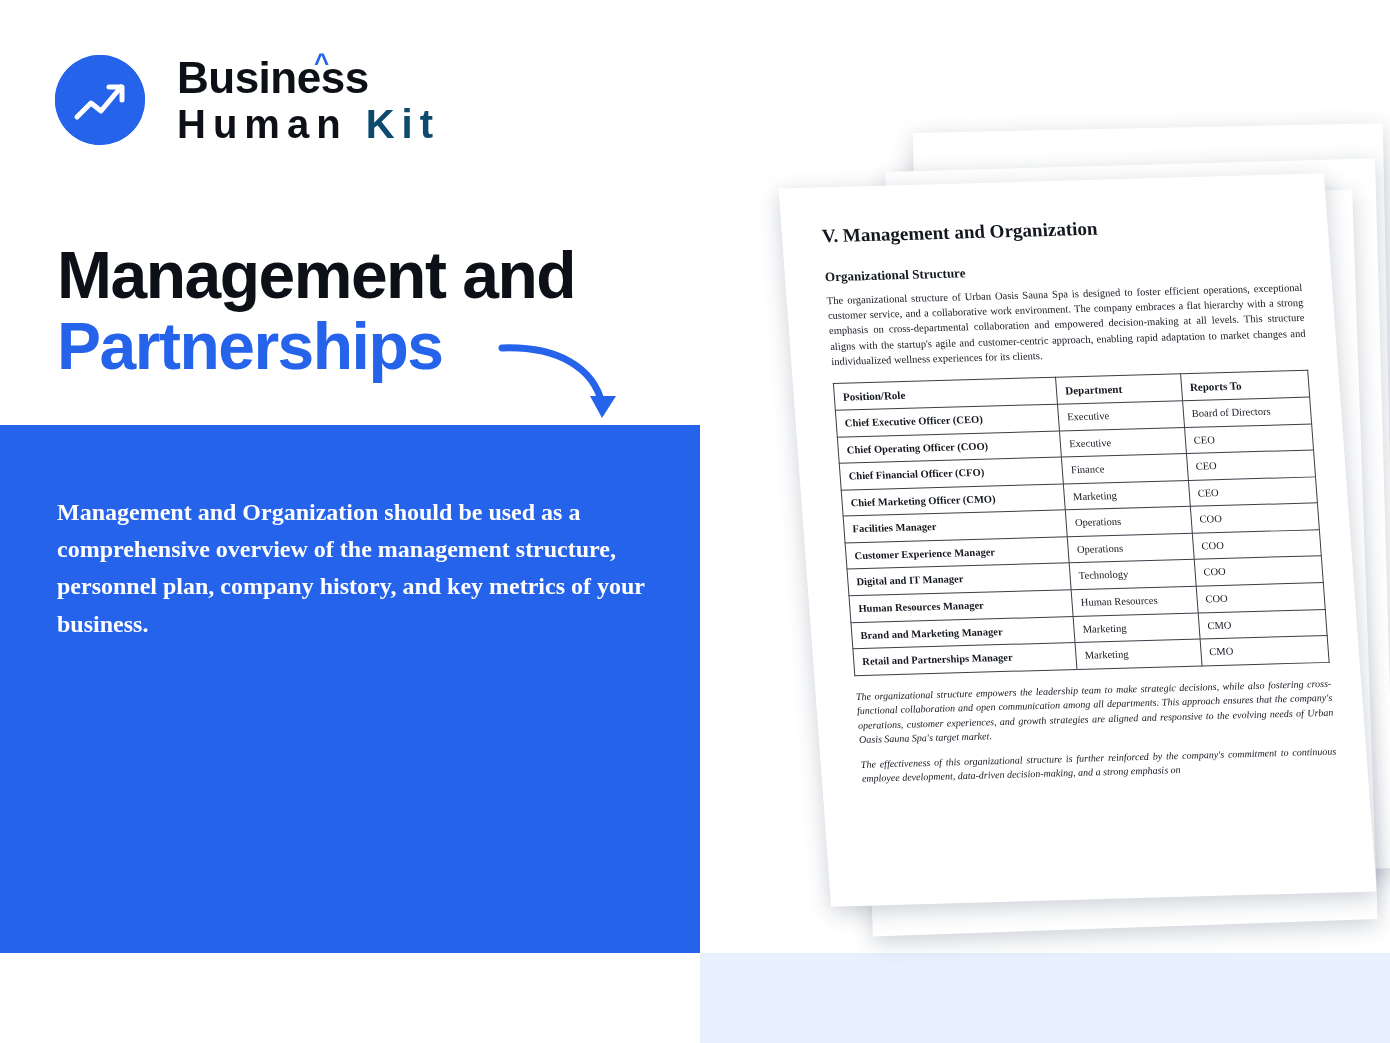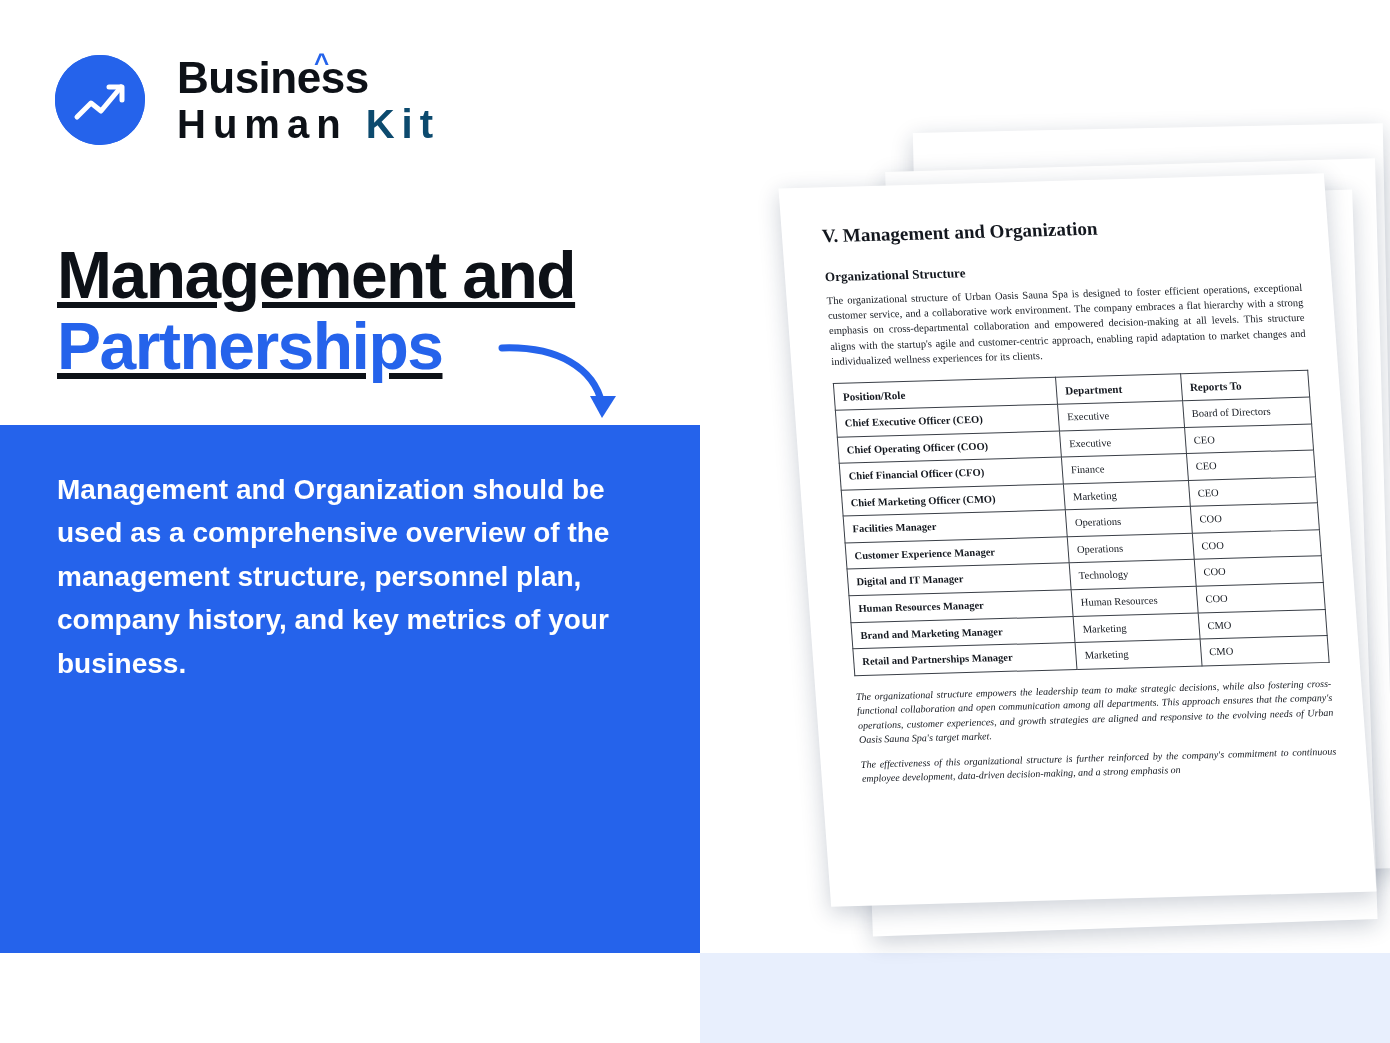--- a/index.html
+++ b/index.html
@@ -92,40 +92,40 @@
   
   .headline {
     position: absolute;
     left: 57px; top: 240px;
     width: 620px;
     font-size: 66px;
     font-weight: bold;
     line-height: 1.08;
     letter-spacing: -1.5px;
     color: #0d1117;
-    text-decoration: underline;
   }
   .headline .accent { color: #2563eb; display: block; }
 
   
   .arrow-wrap {
     position: absolute;
     left: 498px; top: 340px;
     width: 130px; height: 100px;
   }
 
   
   .description {
     position: absolute;
-    left: 57px; top: 468px;
+    left: 57px; top: 494px;
     width: 590px;
-    font-size: 28px;
+    font-size: 24px;
     font-weight: bold;
     line-height: 1.55;
     color: #ffffff;
+    font-family: Liberation Serif, serif;
   }
 
   
   .docs {
     position: absolute;
     left: 620px; top: 120px;
     width: 770px; height: 800px;
   }
   .sheet {
     position: absolute;

